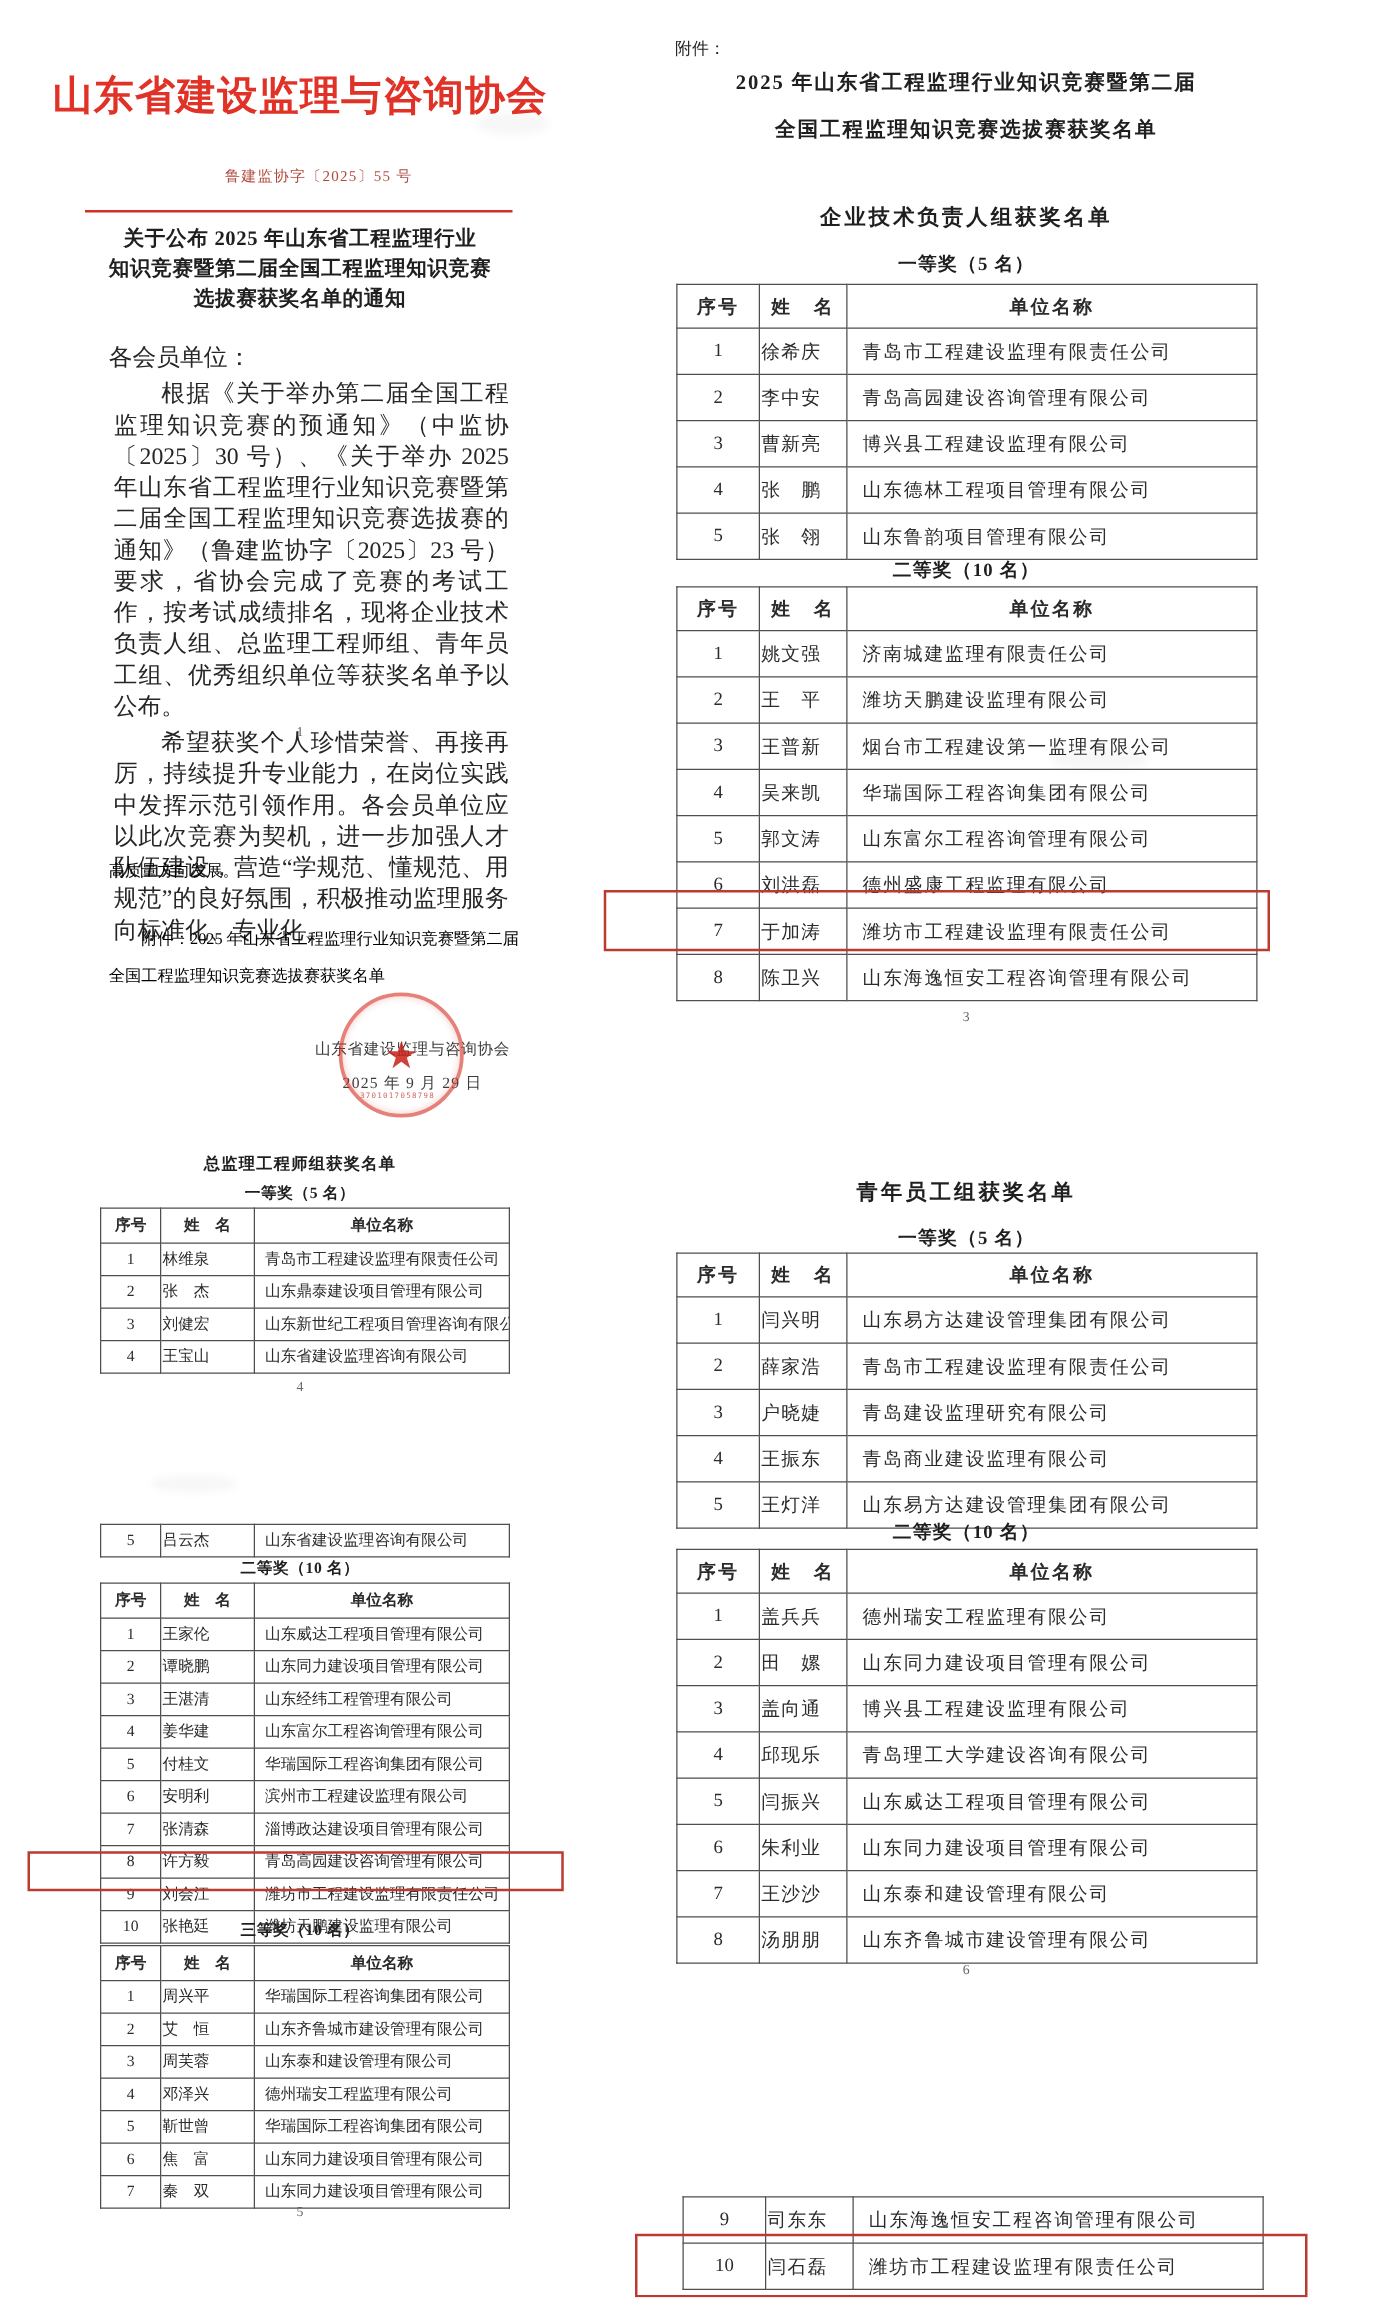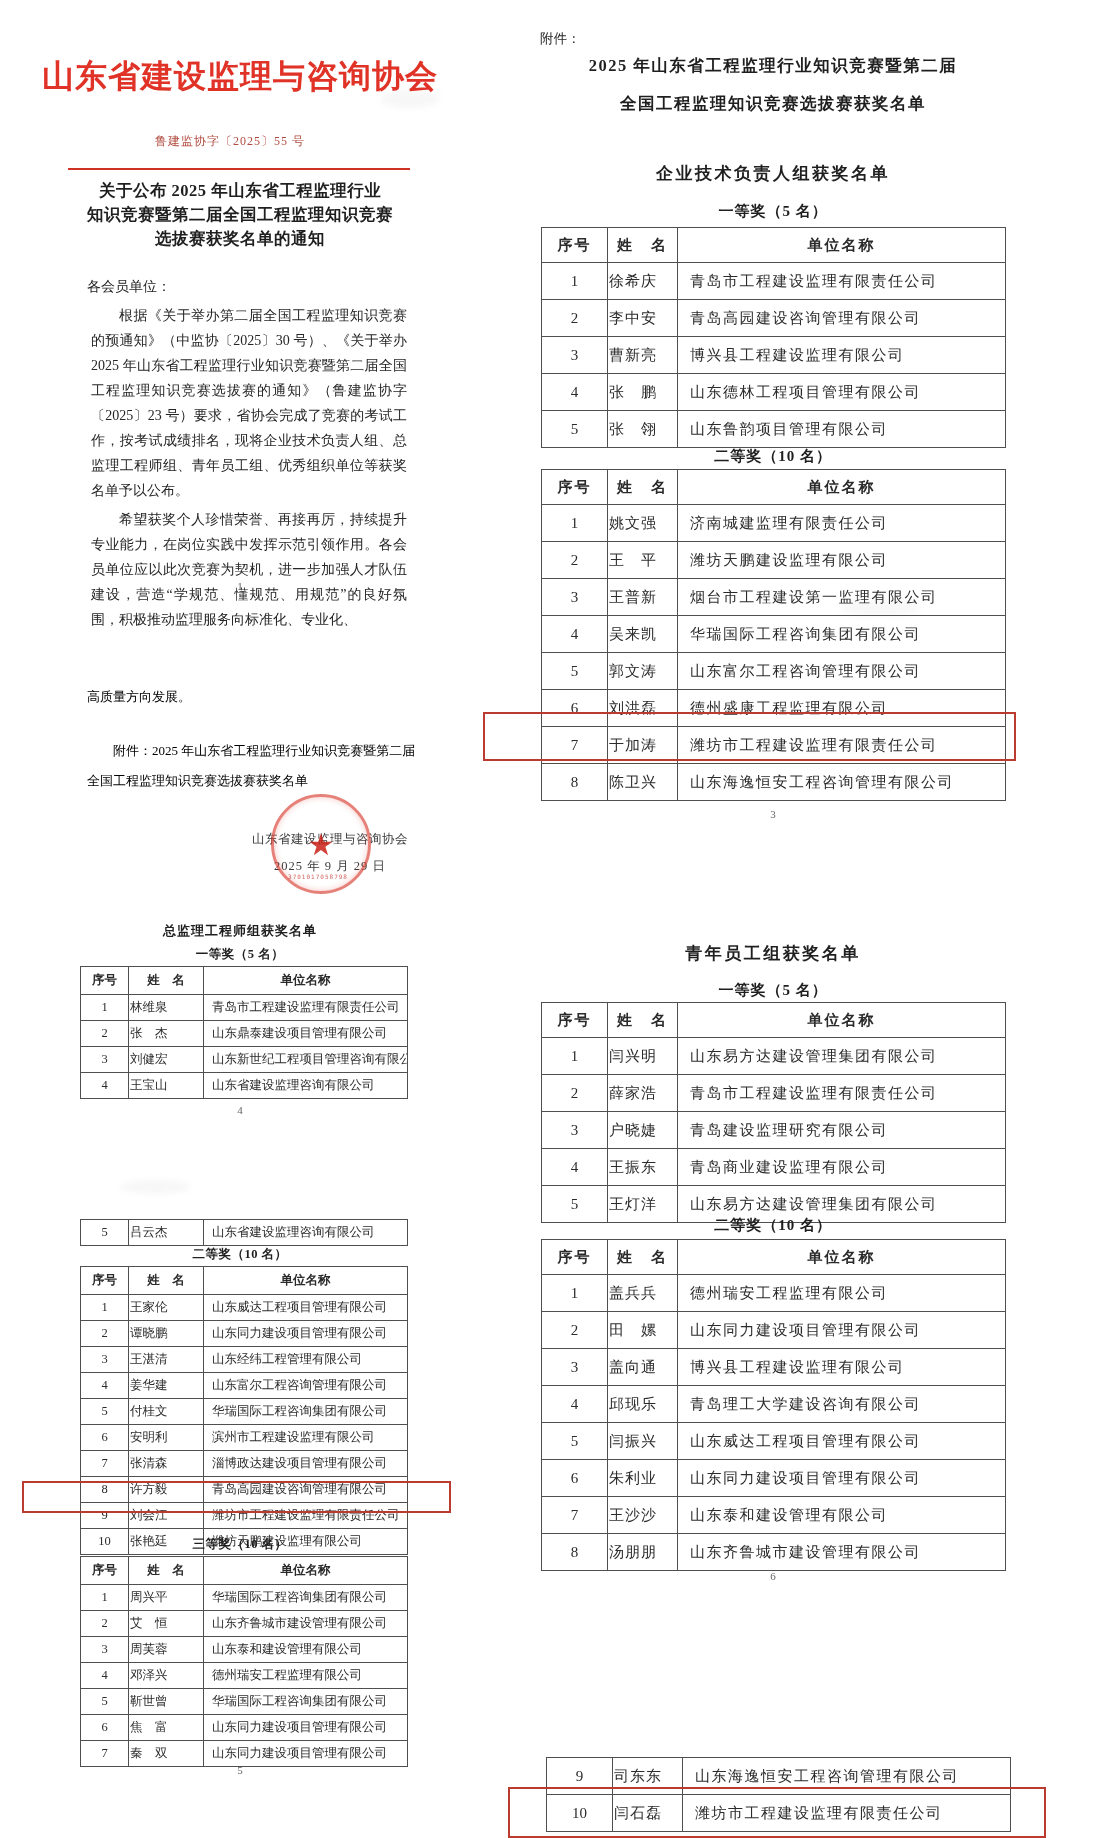--- a/index.html
+++ b/index.html
@@ -3,26 +3,26 @@
 <meta charset="utf-8">
 <style>
   html,body{margin:0;padding:0;background:#ffffff;}
   .canvas{
     position:relative;width:1102px;height:1838px;background:#ffffff;overflow:hidden;
     font-family:"Liberation Serif","DejaVu Serif",serif;color:#2b2b2b;
   }
   
   .org-name{position:absolute;left:30px;top:55px;width:420px;text-align:center;
     font-size:32px;font-weight:900;letter-spacing:1px;color:#e03226;}
-  .doc-no{position:absolute;left:20px;top:133px;width:420px;text-align:center;
+  .doc-no{position:absolute;left:45px;top:133px;width:420px;text-align:center;
     font-size:12px;letter-spacing:1px;color:#b14a3e;}
   .red-rule{position:absolute;left:68px;top:168px;width:342px;height:2px;background:#cf3127;}
   .letter-title{position:absolute;left:30px;top:179px;width:420px;text-align:center;
     font-size:16.5px;font-weight:700;line-height:24px;color:#1f1f1f;letter-spacing:0.5px;}
-  .body-text{position:absolute;left:87px;top:274px;width:324px;font-size:14px;line-height:25px;color:#262626;}
+  .body-text{position:absolute;left:87px;top:274px;width:324px;font-size:19px;line-height:25px;color:#262626;}
   .body-text .para{margin:4px;text-indent:2em;text-align:justify;}
   .pg{position:absolute;font-size:11px;color:#666;}
   .pg-left{left:30px;width:420px;text-align:center;}
   .pg-right{left:455px;width:636px;text-align:center;}
   .closing{position:absolute;left:87px;top:688px;width:324px;font-size:13px;color:#000000;}
   .attach-note{position:absolute;left:87px;top:736px;width:332px;margin:0;
     font-size:13px;line-height:30px;text-indent:2em;color:#000000;}
   
   .stamp-org{position:absolute;left:235px;top:831px;width:190px;text-align:center;
     font-size:12.5px;letter-spacing:0.5px;color:#3c3c3c;}

